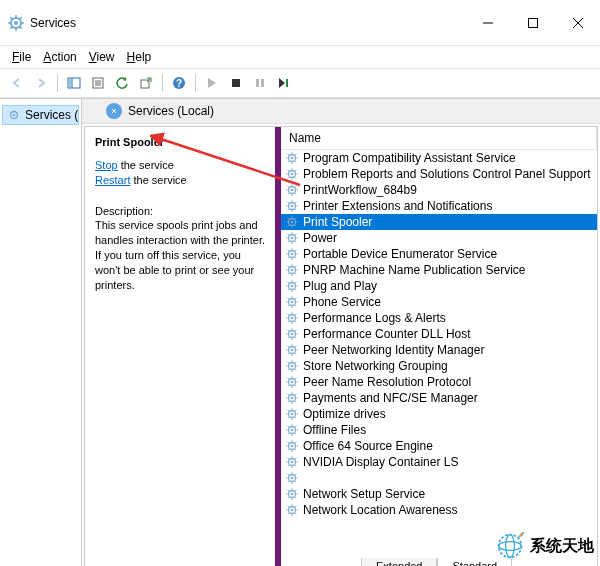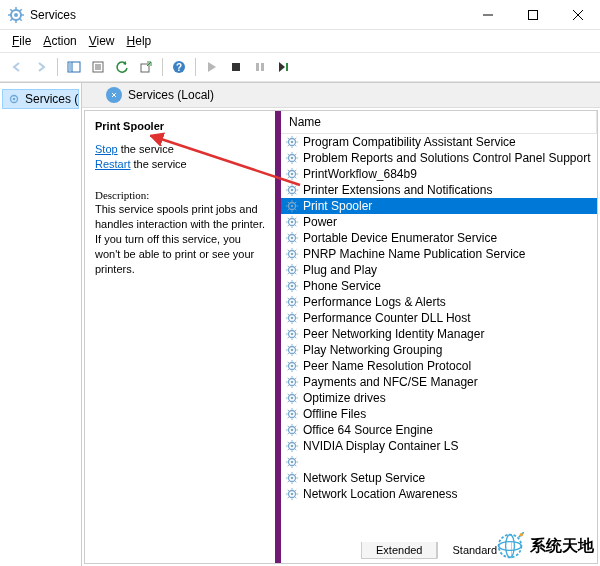--- a/index.html
+++ b/index.html
@@ -1,17 +1,17 @@
 <!DOCTYPE html>
 <html><head>
   <meta charset="utf-8">
   <style>
     * { box-sizing: border-box; margin: 0; padding: 0; }
     body { font-family: "Segoe UI", Tahoma, sans-serif; font-size: 12px; background: #fff; width: 600px; height: 566px; overflow: hidden; position: relative; }
-    .titlebar { display: flex; align-items: center; height: 30px; padding: 0 0 0 8px; border-bottom: 1px solid #e5e5e5; background: #fff; }
+    .titlebar { display: flex; align-items: center; height: 46px; padding: 0 0 0 8px; border-bottom: 1px solid #e5e5e5; background: #fff; }
     .titlebar .icon { width: 16px; height: 16px; margin-right: 6px; }
     .titlebar .title { flex: 1; font-size: 12px; color: #000; }
     .winbtns { display: flex; }
     .winbtn { width: 45px; height: 30px; display: flex; align-items: center; justify-content: center; color: #333; }
     .menubar { display: flex; padding: 2px 6px; font-size: 12px; background: #fff; }
     .menuitem { padding: 2px 6px; }
     .menuitem u { text-decoration: underline; }
     .toolbar { display: flex; align-items: center; gap: 2px; padding: 3px 6px; border-top: 1px solid #e5e5e5; border-bottom: 1px solid #e5e5e5; background: #fff; }
     .tbtn { width: 22px; height: 22px; display: flex; align-items: center; justify-content: center; border: 1px solid transparent; }
     .tbtn.disabled svg { opacity: 0.35; }
@@ -20,21 +20,21 @@
     .leftpane { width: 82px; border-right: 1px solid #ccc; background: #fff; padding-top: 4px; }
     .treeitem { display: flex; align-items: center; gap: 4px; padding: 2px 4px; background: #cde8ff; border: 1px solid #99d1ff; margin: 2px; white-space: nowrap; overflow: hidden; }
     .rightpane { flex: 1; display: flex; flex-direction: column; overflow: hidden; }
     .paneheader { display: flex; align-items: center; gap: 6px; padding: 4px 24px; background: #f0f0f0; border-bottom: 1px solid #ddd; }
     .paneheader .ph-icon { width: 16px; height: 16px; background: #5aa3e0; border-radius: 50%; display:flex; align-items:center; justify-content:center;}
     .content { flex: 1; display: flex; overflow: hidden; border: 1px solid #ccc; margin: 2px; }
     .detailcol { width: 190px; padding: 8px 10px; font-size: 11px; color: #000; line-height: 1.35; }
     .detailcol .svcname { font-weight: bold; margin-bottom: 8px; }
     .detailcol .actions { margin-bottom: 14px; }
     .detailcol a { color: #0066cc; text-decoration: underline; }
-    .detailcol .desclabel { margin-top: 16px; font-family: Liberation Serif, serif; }
+    .detailcol .desclabel { margin-top: 16px; }
     .listcol { flex: 1; display: flex; flex-direction: column; border-left: 6px solid #701a75; position: relative; }
     .listhdr { display: flex; border-bottom: 1px solid #e5e5e5; background: #fff; font-size: 12px; }
     .listhdr .col { padding: 4px 8px; border-right: 1px solid #e5e5e5; flex: 1; }
     .list { flex: 1; overflow-y: auto; overflow-x: hidden; }
     .row { display: flex; align-items: center; gap: 4px; padding: 1px 4px; font-size: 12px; white-space: nowrap; }
     .row.selected { background: #0078d7; color: #fff; }
     .row .svcicon { width: 14px; height: 14px; flex-shrink: 0; }
     .tabs { display: flex; gap: 0; padding: 0 80px 4px 80px; font-size: 11px; }
     .tab { padding: 2px 14px; border: 1px solid #ccc; border-top: none; background: #fff; position: relative; }
     .tab.active { background: #fff; border-bottom: 1px solid #fff; }
@@ -462,21 +462,21 @@
                     <line x1="8" y1="13" x2="8" y2="15"></line>
                     <line x1="1" y1="8" x2="3" y2="8"></line>
                     <line x1="13" y1="8" x2="15" y2="8"></line>
                     <line x1="3" y1="3" x2="4.5" y2="4.5"></line>
                     <line x1="11.5" y1="11.5" x2="13" y2="13"></line>
                     <line x1="3" y1="13" x2="4.5" y2="11.5"></line>
                     <line x1="11.5" y1="4.5" x2="13" y2="3"></line>
                   </g>
                 </svg>
               </span>
-              <span>Play Networking Grouping</span>
+              <span>Store Networking Grouping</span>
             </div>
             <div class="row">
               <span class="svcicon">
                 <svg width="14" height="14" viewBox="0 0 16 16">
                   <circle cx="8" cy="8" r="4" fill="none" stroke="#7aa7cc" stroke-width="1.5"></circle>
                   <circle cx="8" cy="8" r="1.5" fill="#7aa7cc"></circle>
                   <g stroke="#7aa7cc" stroke-width="1">
                     <line x1="8" y1="1" x2="8" y2="3"></line>
                     <line x1="8" y1="13" x2="8" y2="15"></line>
                     <line x1="1" y1="8" x2="3" y2="8"></line>

